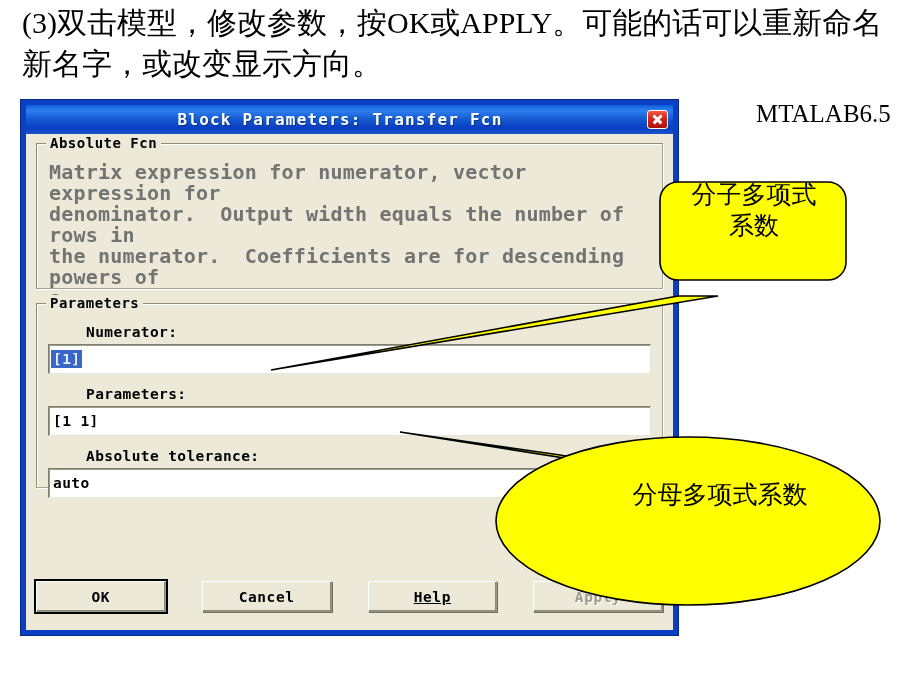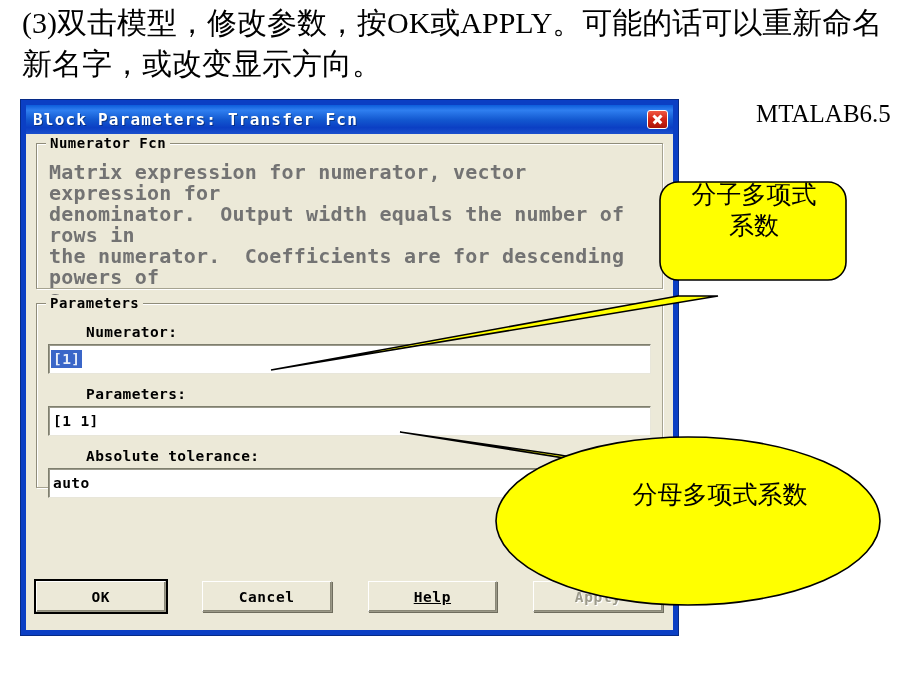--- a/index.html
+++ b/index.html
@@ -64,20 +64,21 @@
   
   #dialog-titlebar {
     position: relative;
     height: 29px;
     background: linear-gradient(180deg,
         #0c5ddb 0%, #2f7ff0 18%, #1257cf 52%, #0b3fc4 78%, #1a4fcc 100%);
     display: flex;
     align-items: center;
     padding: 0 3px 0 7px;
     box-sizing: border-box;
+    text-align: center;
   }
   #dialog-title {
     font-family: "DejaVu Sans Mono", monospace;
     font-size: 16px;
     font-weight: bold;
     color: #ffffff;
     letter-spacing: 1.2px;
     white-space: nowrap;
     flex: 1;
     text-shadow: 1px 1px 0 rgba(0,0,0,0.35);
@@ -281,21 +282,21 @@
   <div id="dialog-inner">
 
     <div id="dialog-titlebar">
       <span id="dialog-title">Block Parameters: Transfer Fcn</span>
       <span id="close-button"></span>
     </div>
 
     <div id="dialog-client">
 
       <div id="desc-group" class="groupbox">
-        <span class="gb-legend">Numerator Fcn</span>
+        <span class="gb-legend">Absolute Fcn</span>
         <div id="desc-text">Matrix expression for numerator, vector expression for
 denominator.  Output width equals the number of rows in
 the numerator.  Coefficients are for descending powers of
 s.</div>
       </div>
 
       <div id="params-group" class="groupbox">
         <span class="gb-legend">Parameters</span>
 
         <div class="field-label">Numerator:</div>

